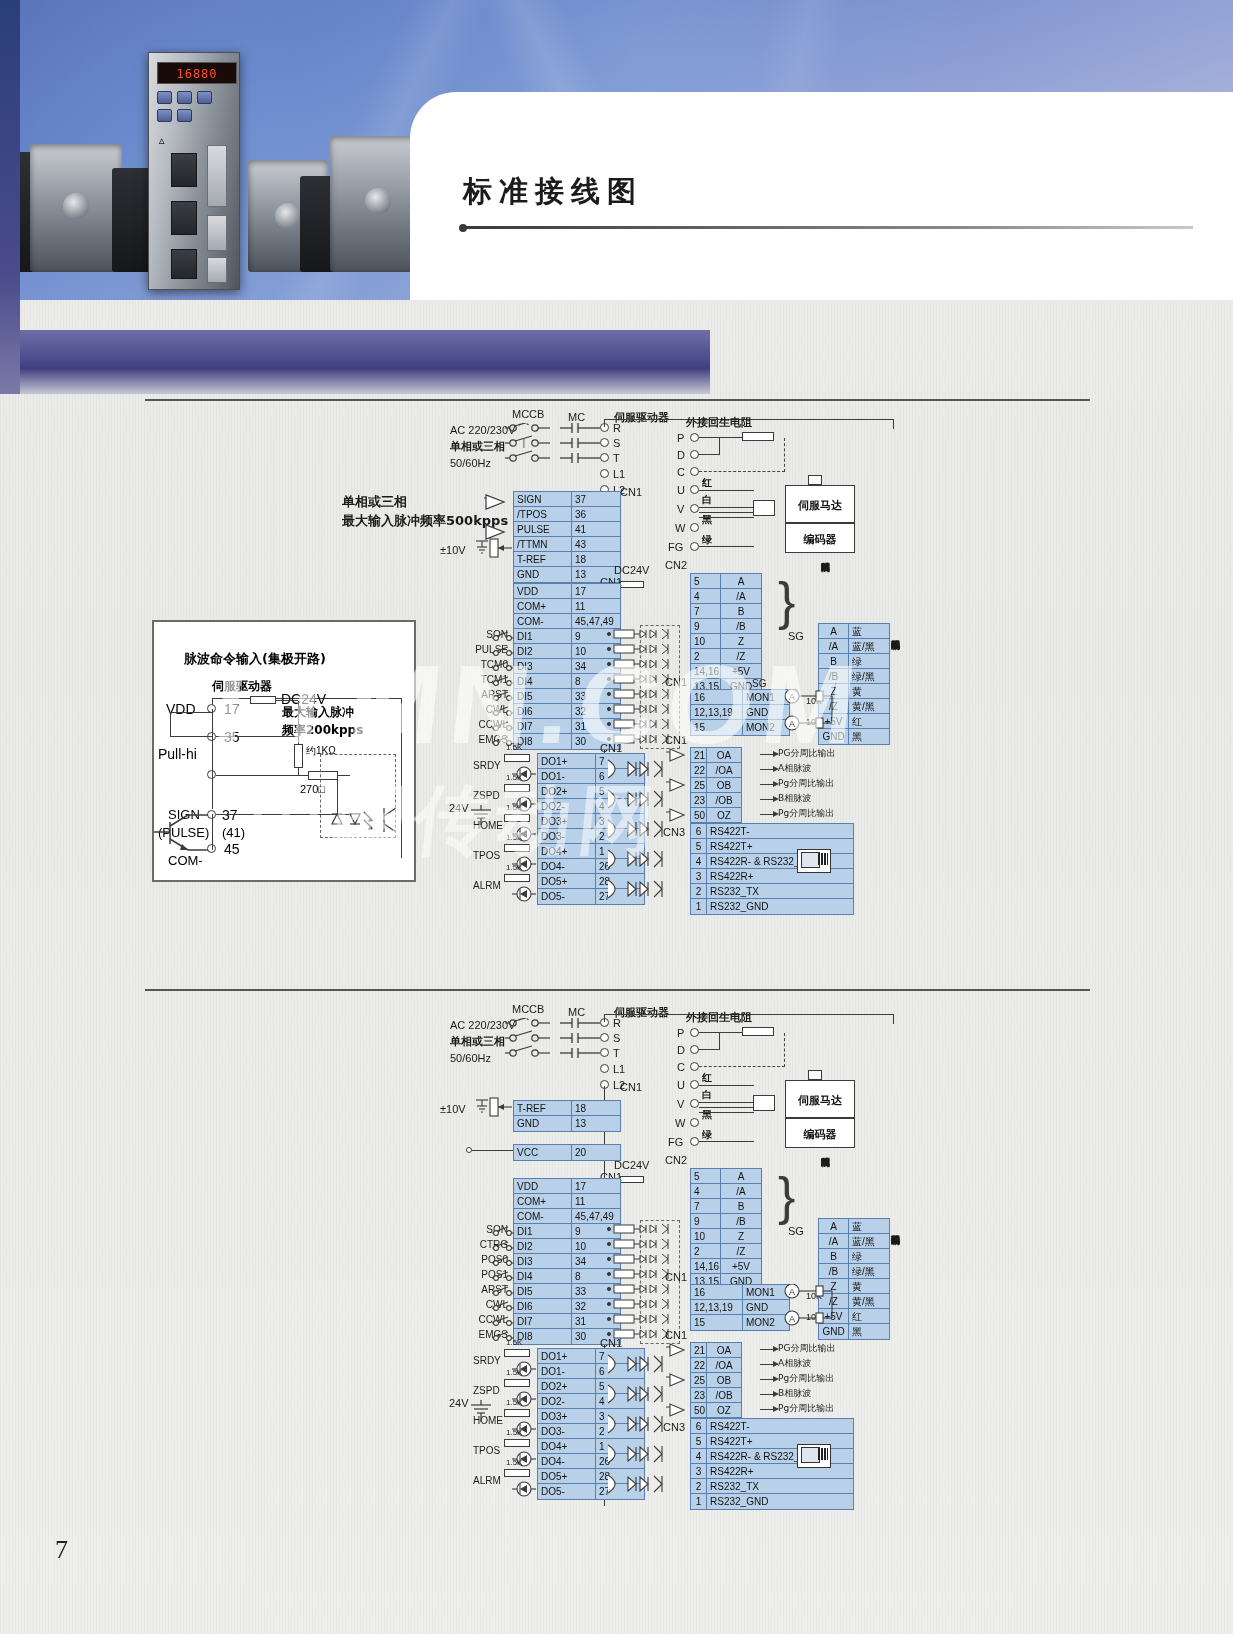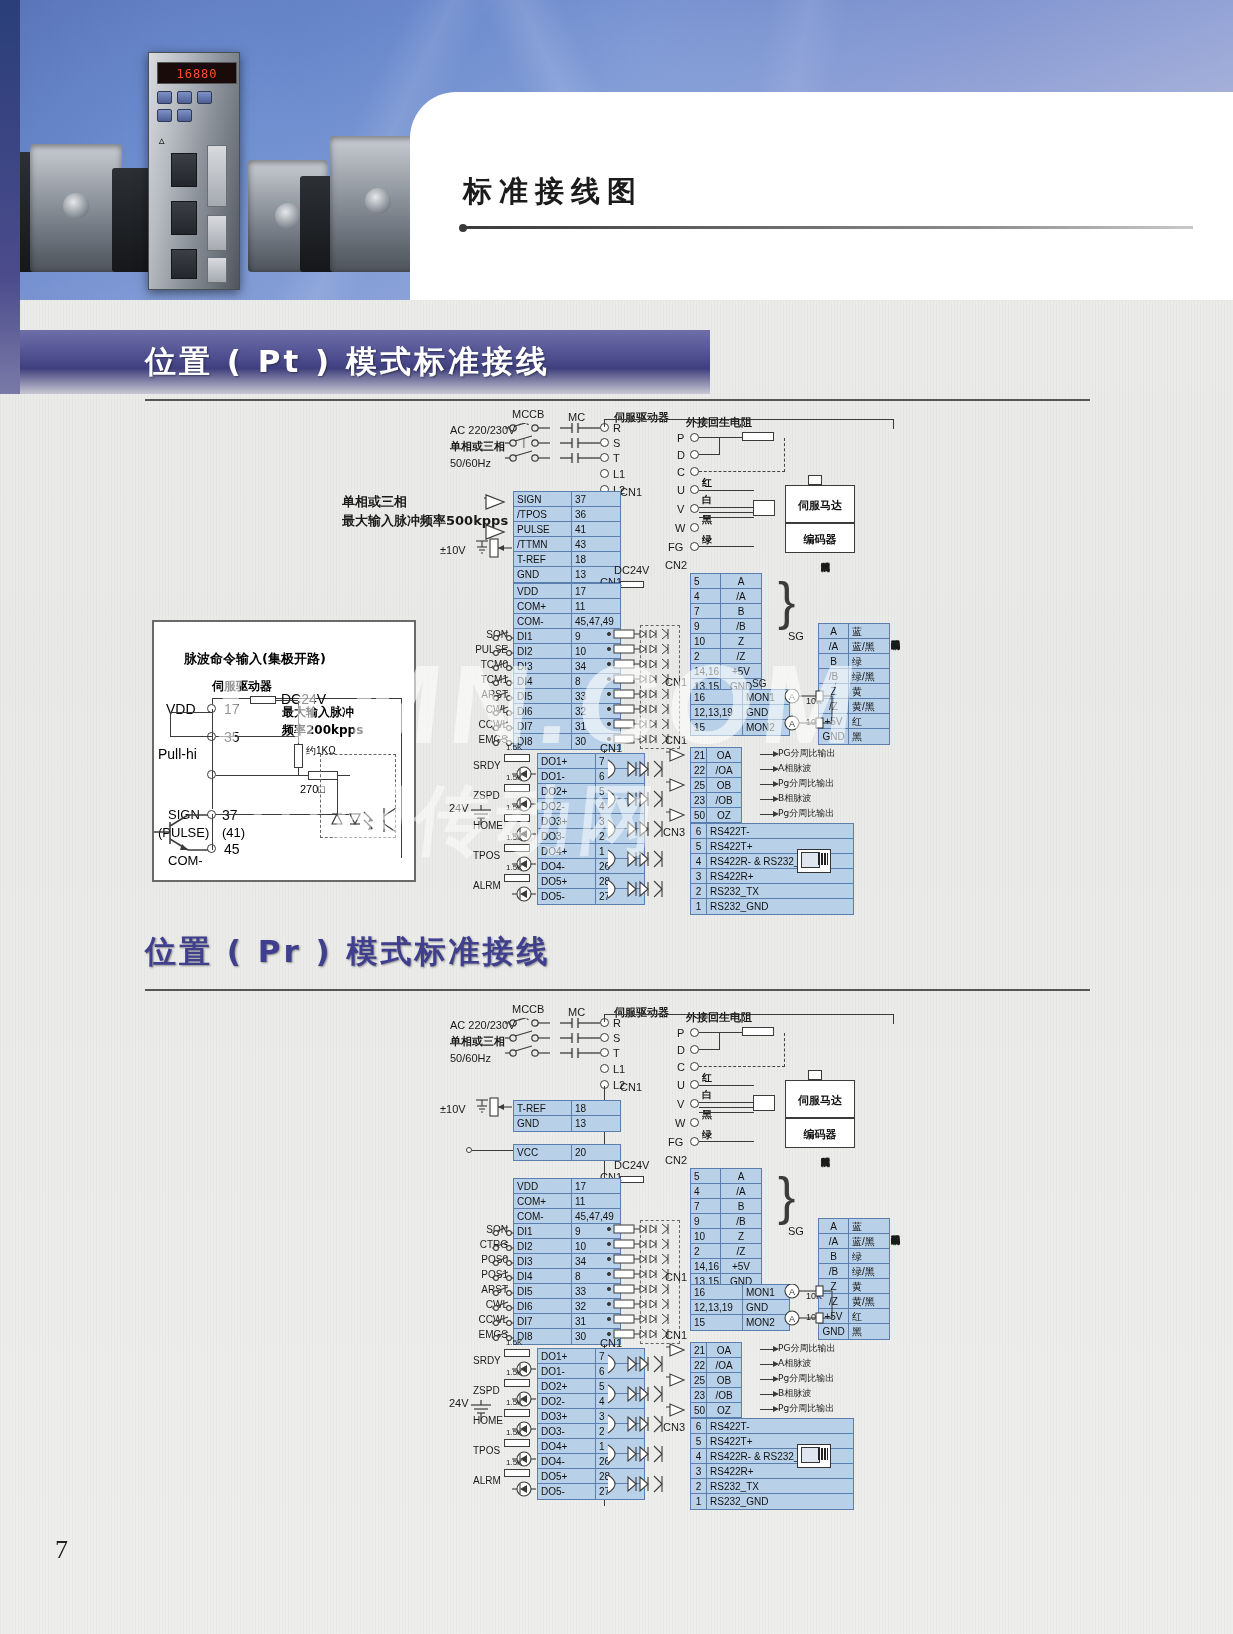--- a/index.html
+++ b/index.html
@@ -261,21 +261,20 @@
 
   <div id="header-white"></div>
   <div id="subtitle-cn">标准接线图</div>
   <div id="subtitle-rule"></div>
 </div>
 
 <div id="rail"></div>
 
 <div class="sectionbar" id="section1">
   <div class="bar-bg"></div>
-  <div class="bar-text cjk">位置 ( Pt ) 模式标准接线</div>
   <div class="bar-rule"></div>
 </div>
 
 <div class="diagram" id="diagram-pt" style="left:0; top:405px; width:1233px; height:500px;">
 
   <div class="lbl" style="left:450px; top:20px; font-size:11px;">AC 220/230V</div>
   <div class="lbl cjk" style="left:450px; top:36px; font-size:11px;">单相或三相</div>
   <div class="lbl" style="left:450px; top:53px; font-size:11px;">50/60Hz</div>
   <div class="lbl" style="left:512px; top:4px; font-size:11px;">MCCB</div>
   <div class="lbl" style="left:568px; top:7px; font-size:11px;">MC</div>
@@ -1210,21 +1209,20 @@
   <div class="hline" style="left:183px; top:192px; width:12px;"></div>
   <div class="vline" style="left:58px; top:192px; height:36px;"></div>
   <div class="hline" style="left:122px; top:78px; width:22px;"></div>
 </div>
 
 <div id="wm1">TTMN.COM</div>
 <div id="wm2" class="cjk">中国传动网</div>
 
 <div class="sectionbar" id="section2">
   <div class="bar-bg"></div>
-  <div class="bar-text cjk">位置 ( Pr ) 模式标准接线</div>
   <div class="bar-rule"></div>
 </div>
 
 <div class="diagram" id="diagram-pr" style="left:0; top:1000px; width:1233px; height:520px;">
 
   <div class="lbl" style="left:450px; top:20px; font-size:11px;">AC 220/230V</div>
   <div class="lbl cjk" style="left:450px; top:36px; font-size:11px;">单相或三相</div>
   <div class="lbl" style="left:450px; top:53px; font-size:11px;">50/60Hz</div>
   <div class="lbl" style="left:512px; top:4px; font-size:11px;">MCCB</div>
   <div class="lbl" style="left:568px; top:7px; font-size:11px;">MC</div>

